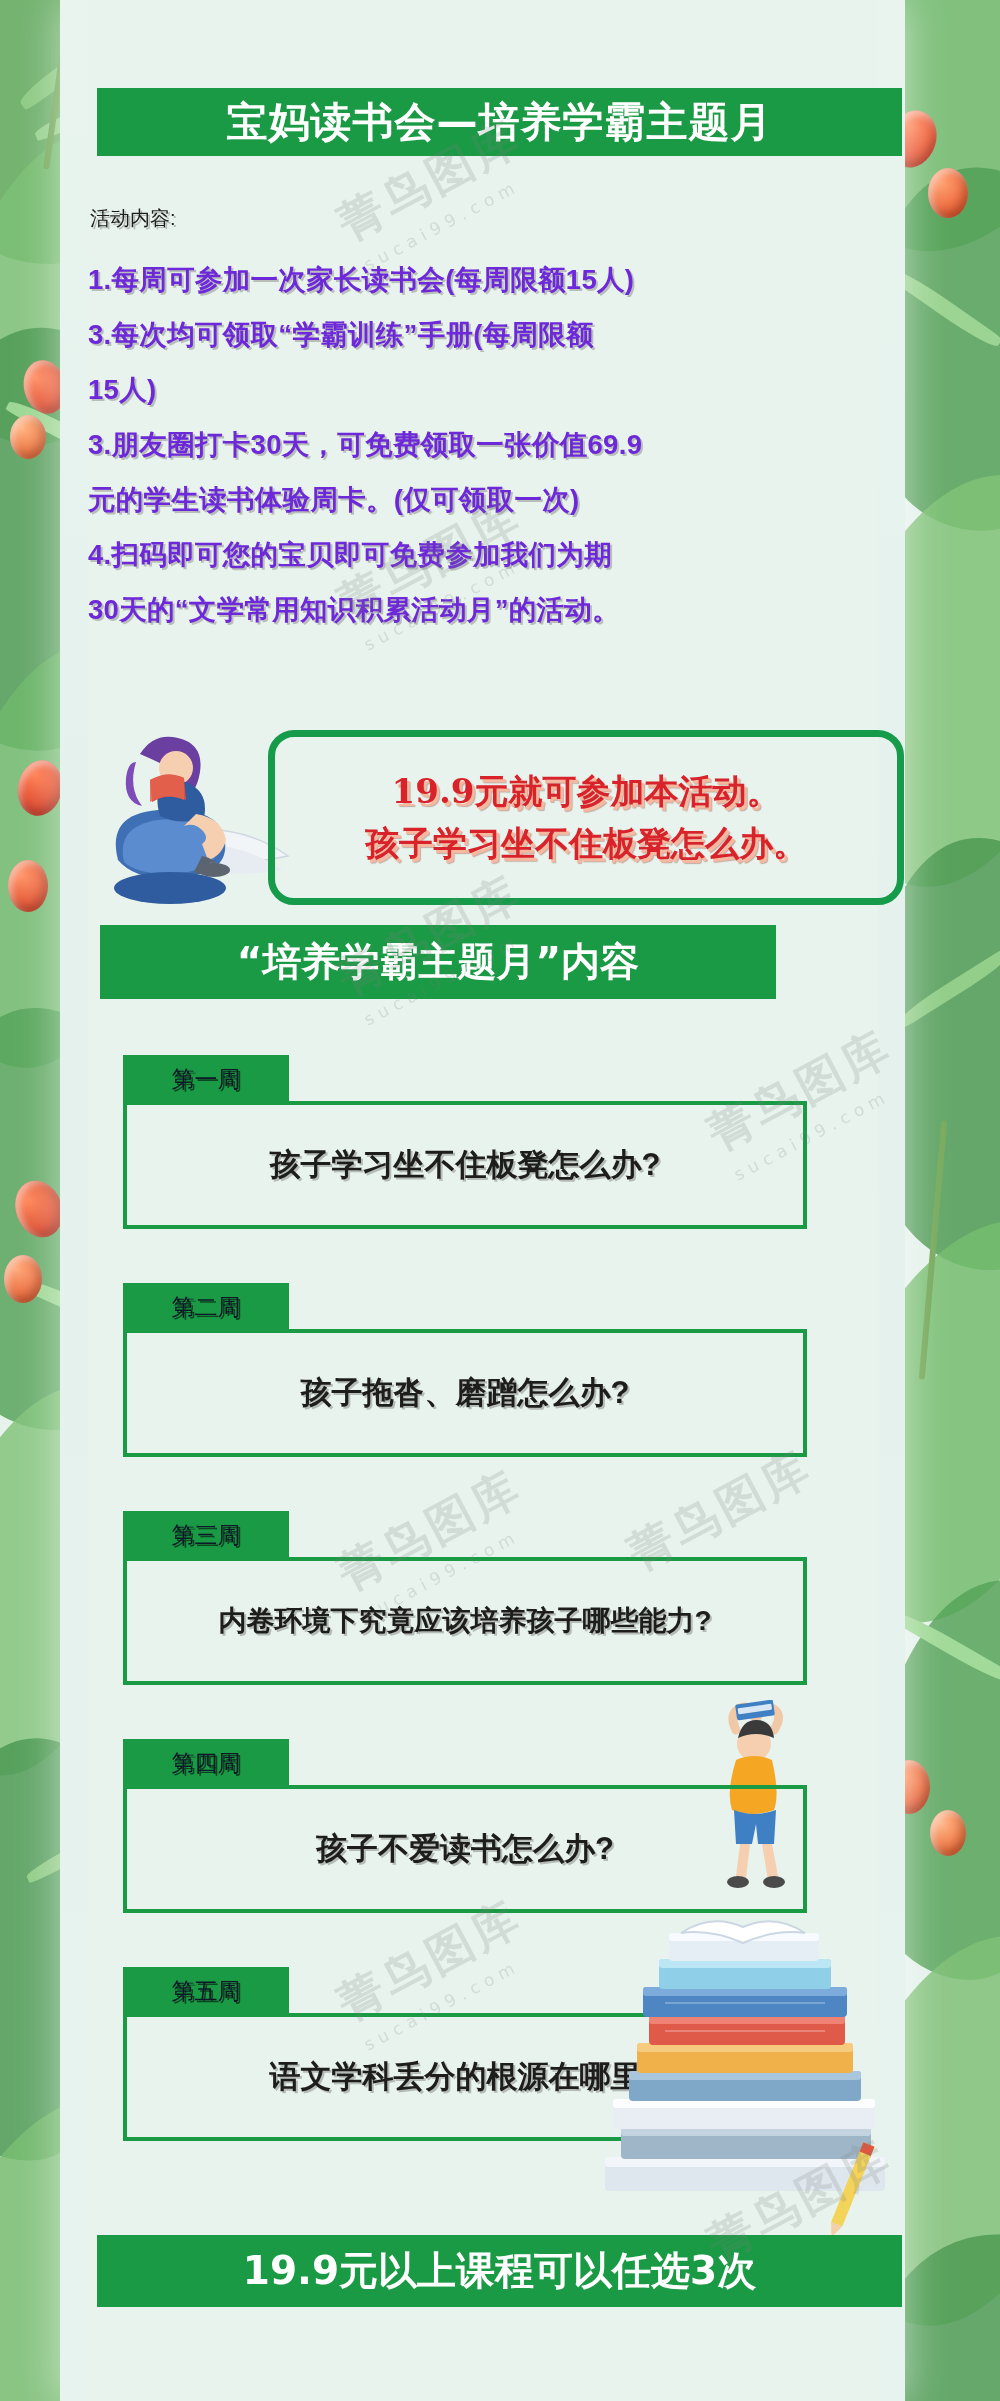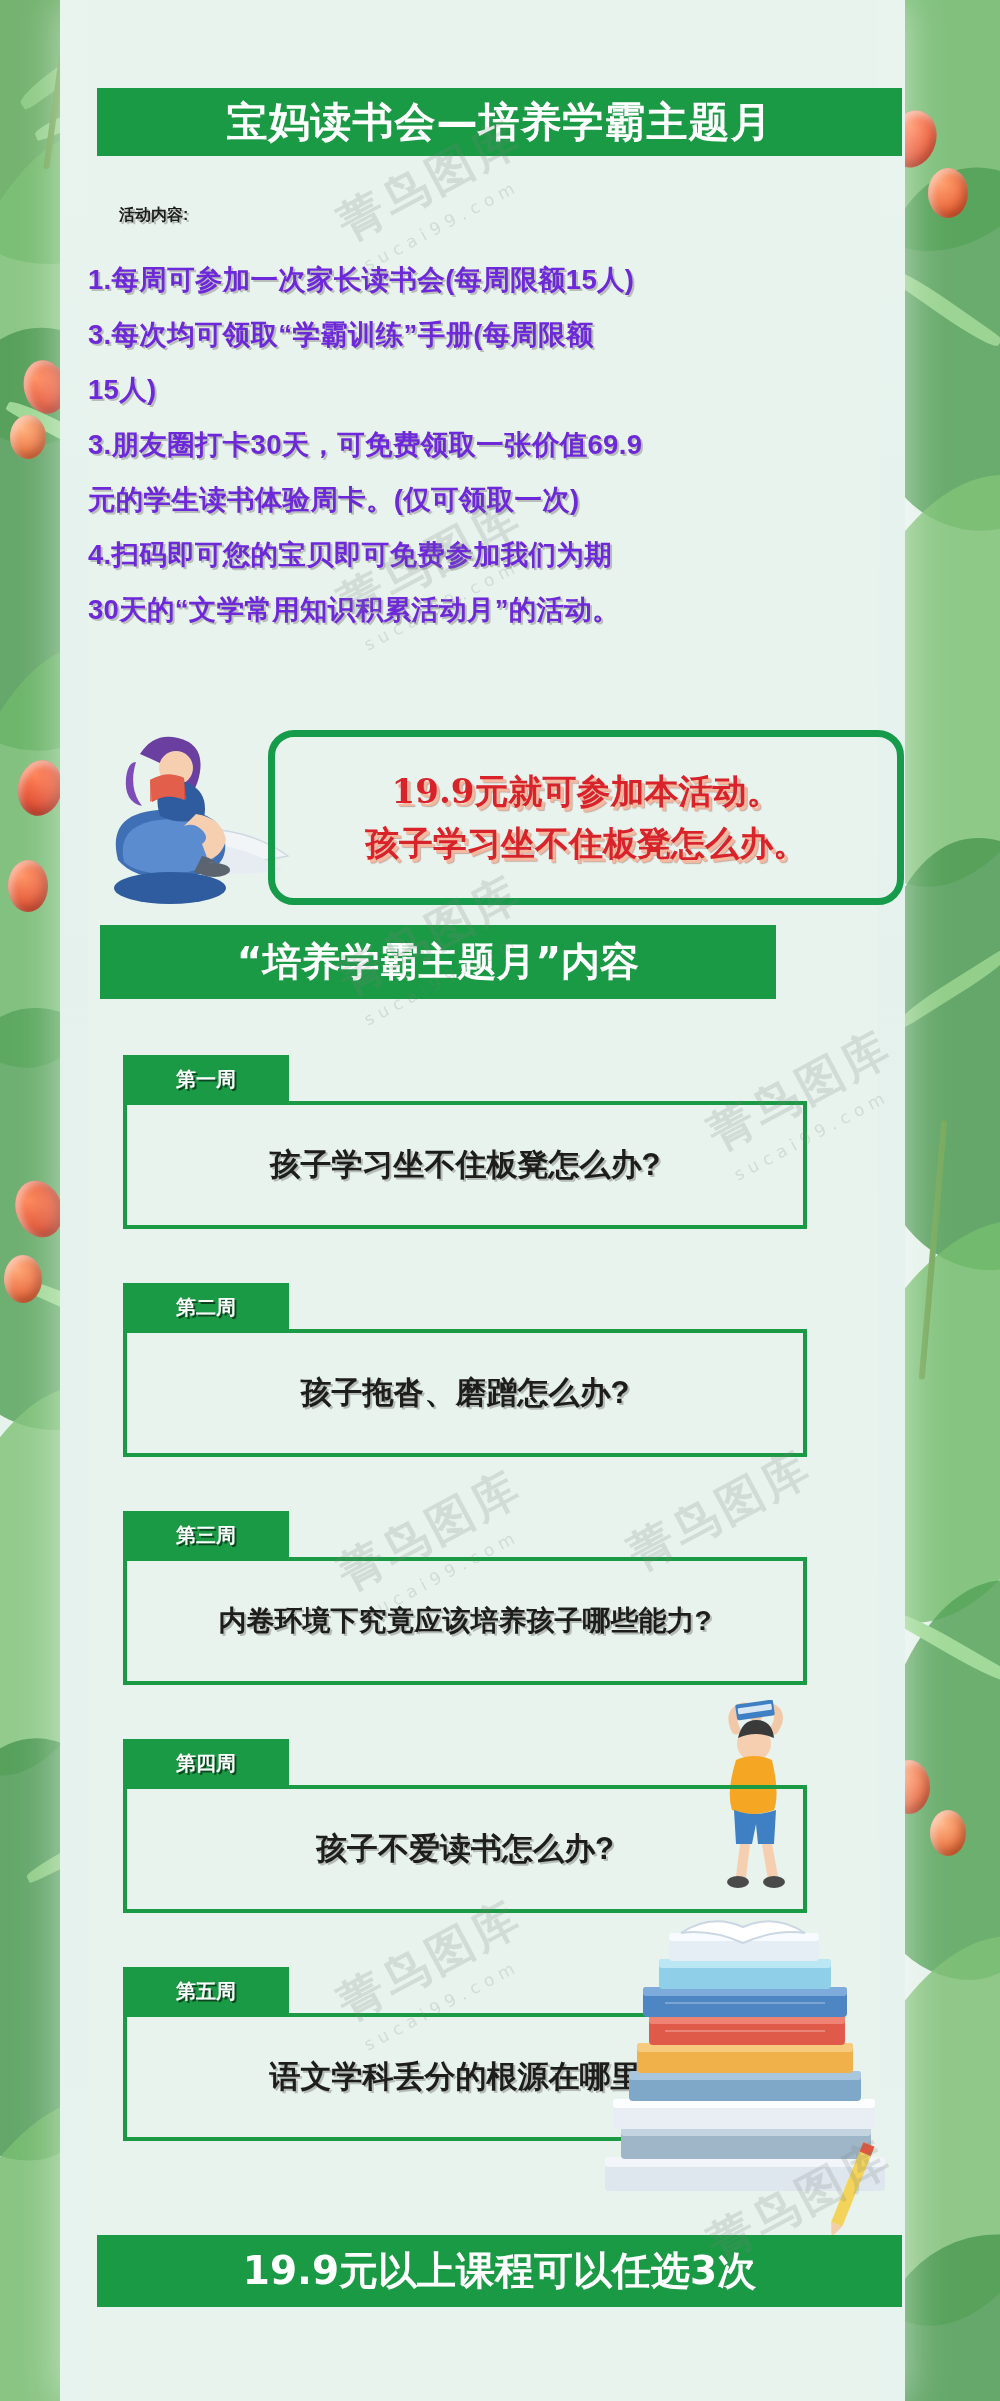--- a/index.html
+++ b/index.html
@@ -64,23 +64,22 @@
   }
   .title-banner .txt {
     color:#fff; font-size:41px; font-weight:bold;
     letter-spacing:1px; white-space:nowrap;
     font-family:"DejaVu Sans","Liberation Sans",sans-serif;
   }
 
   
   .act-head {
     position:absolute; left:90px; top:205px;
-    font-size:16px; font-weight:bold; color:#1d1d1b;
+    font-size:20px; font-weight:normal; color:#1d1d1b;
     text-shadow:2px 2px 0 rgba(120,120,110,.45);
-    margin-left:29px;
   }
   .act-list {
     position:absolute; left:88px; top:252px; width:830px;
   }
   .act-item {
     font-size:27.5px; font-weight:bold; color:#6d28d9; line-height:55px;
     text-shadow:2px 2px 0 rgba(120,120,110,.42);
     letter-spacing:.3px;
   }
 
@@ -122,21 +121,21 @@
   .week {
     position:relative; margin-bottom:28px; height:200px;
   }
   .week-tag {
     position:absolute; left:123px; top:0;
     min-width:166px; height:48px; padding:0 16px;
     background:#1b9a45;
     display:flex; align-items:center; justify-content:center;
   }
   .week-tag .txt {
-    color:#ffffff; font-size:20px; font-weight:bold; white-space:nowrap;
+    color:#0f172a; font-size:23px; font-weight:normal; white-space:nowrap;
     text-shadow:2px 2px 0 rgba(0,0,0,.55);
   }
   .q-box {
     position:absolute; left:123px; top:46px;
     width:684px; height:128px;
     border:4px solid #1b9a45;
     display:flex; align-items:center; justify-content:center;
   }
   .q-box .txt {
     font-size:31px; font-weight:bold; color:#1d1d1b; white-space:nowrap;

